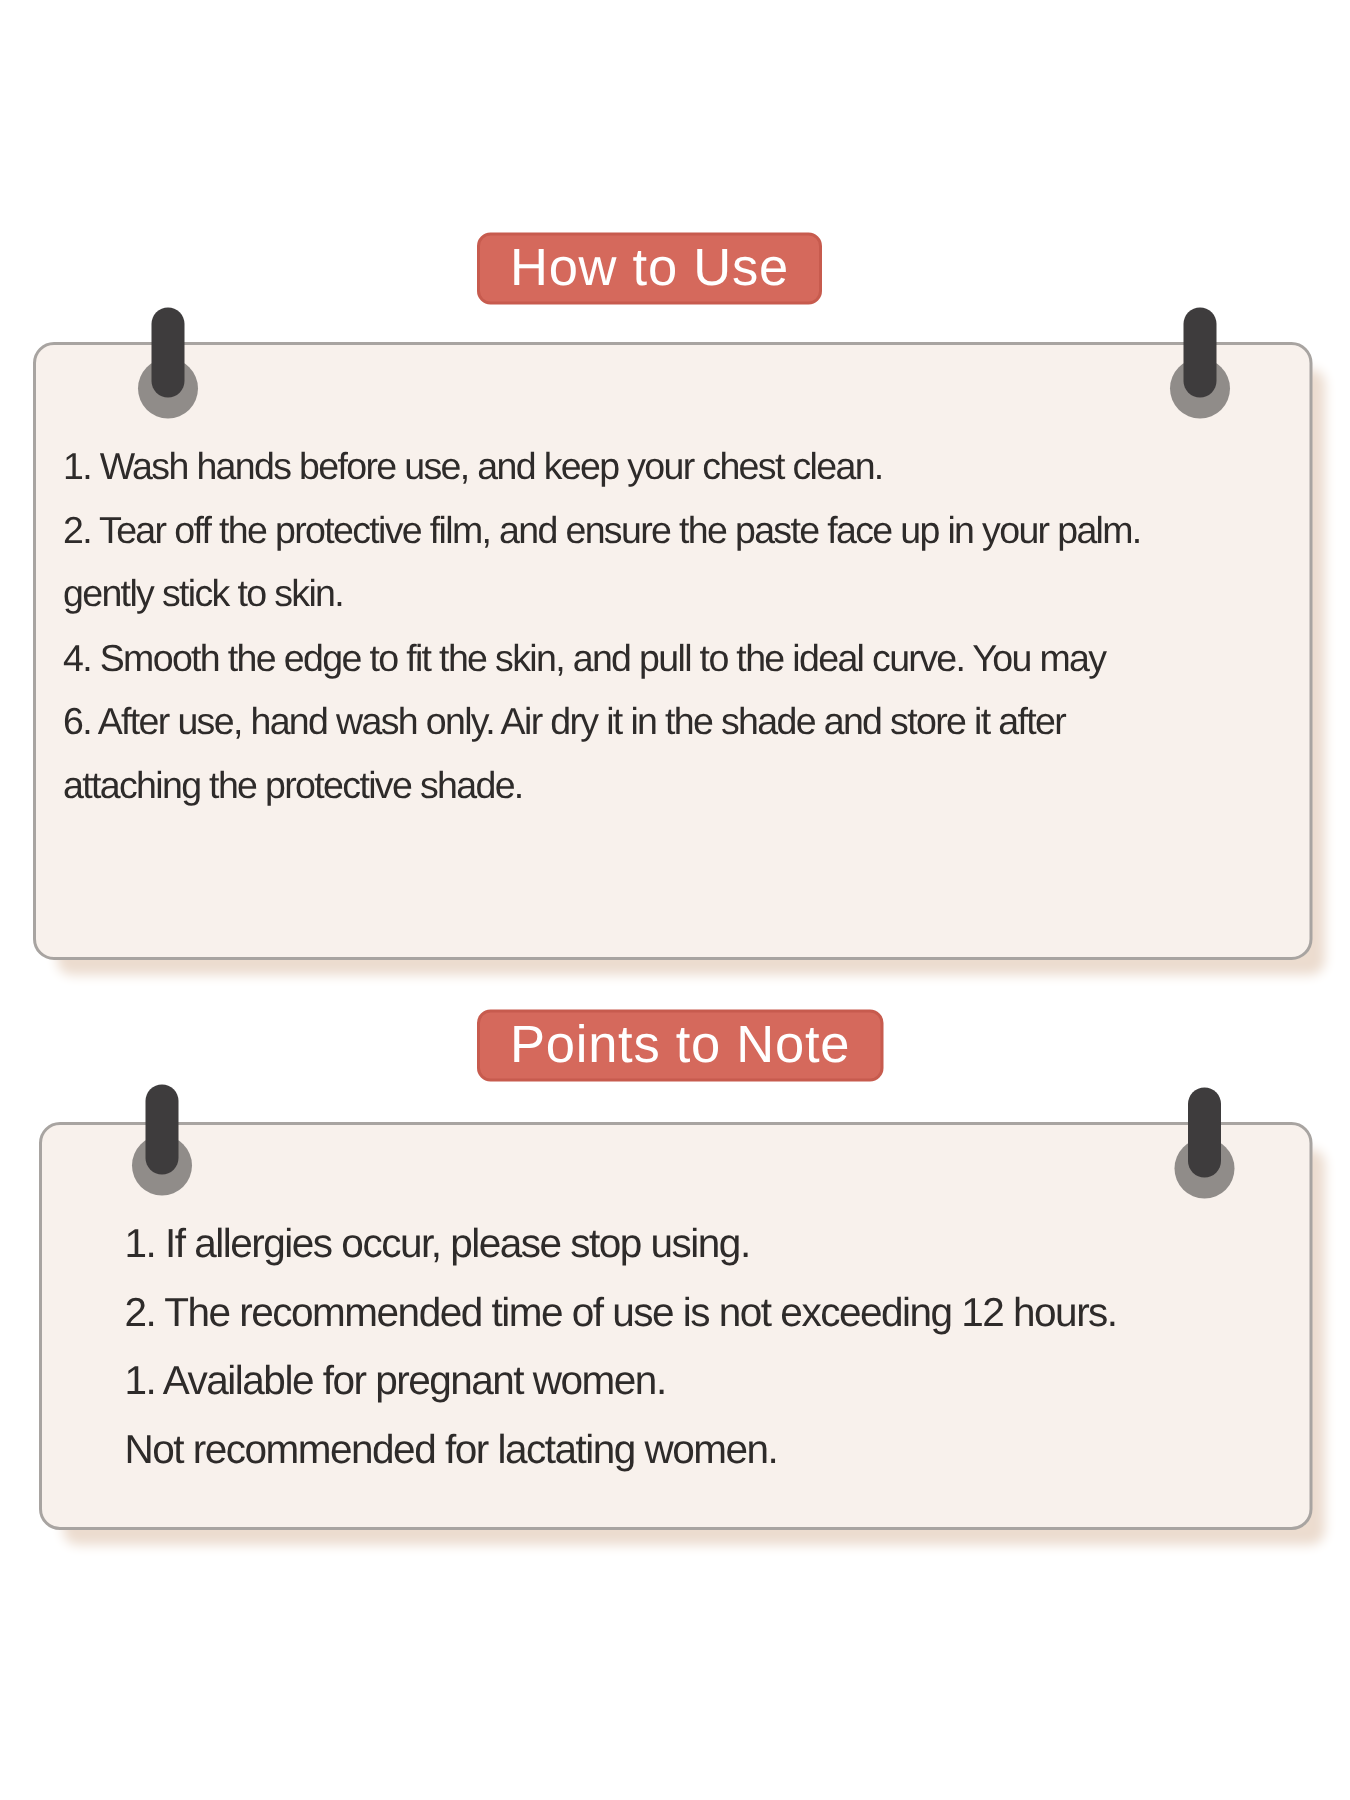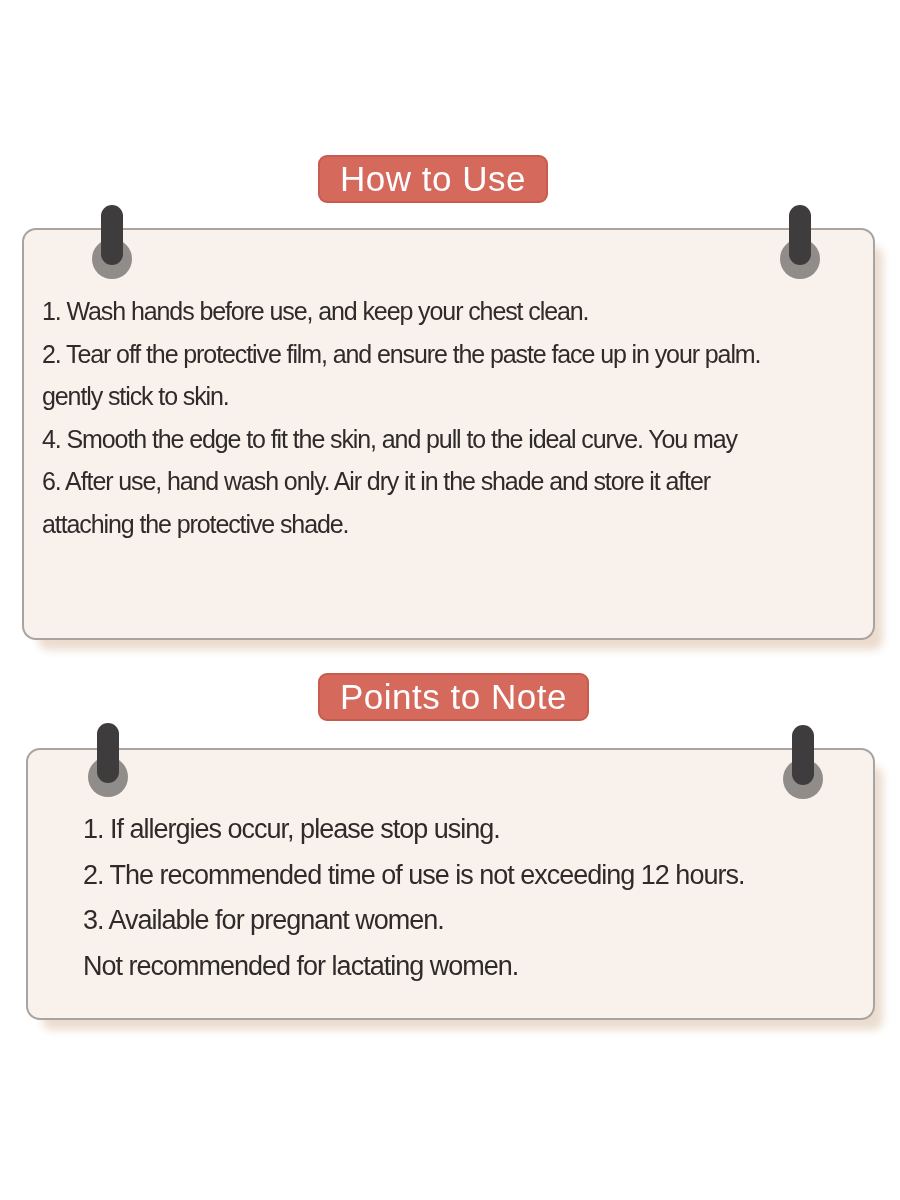--- a/index.html
+++ b/index.html
@@ -83,17 +83,17 @@
     <div class="pin-stem"></div>
   </div>
   <div class="pin pin-d">
     <div class="pin-ball"></div>
     <div class="pin-stem"></div>
   </div>
 
   <div class="card-text text2">
     <div>1. If allergies occur, please stop using.</div>
     <div>2. The recommended time of use is not exceeding 12 hours.</div>
-    <div>3. Available for pregnant women.</div>
+    <div>1. Available for pregnant women.</div>
     <div>Not recommended for lactating women.</div>
   </div>
 
 </div>
 
 </body></html>

